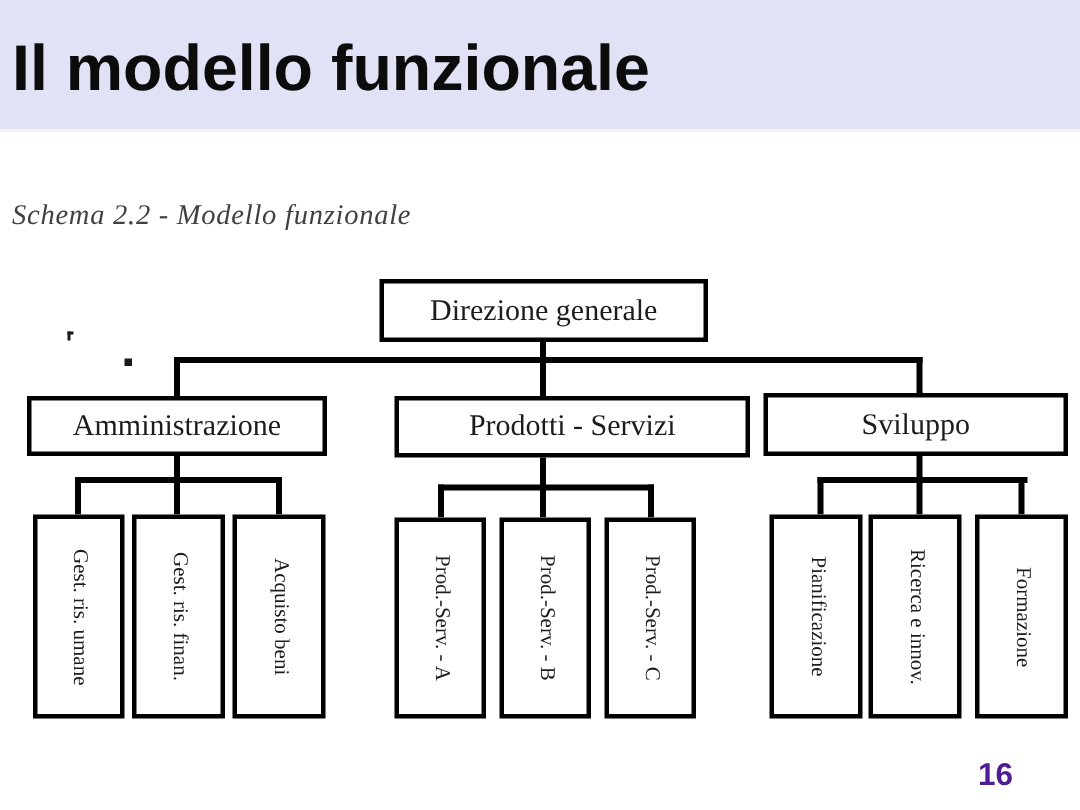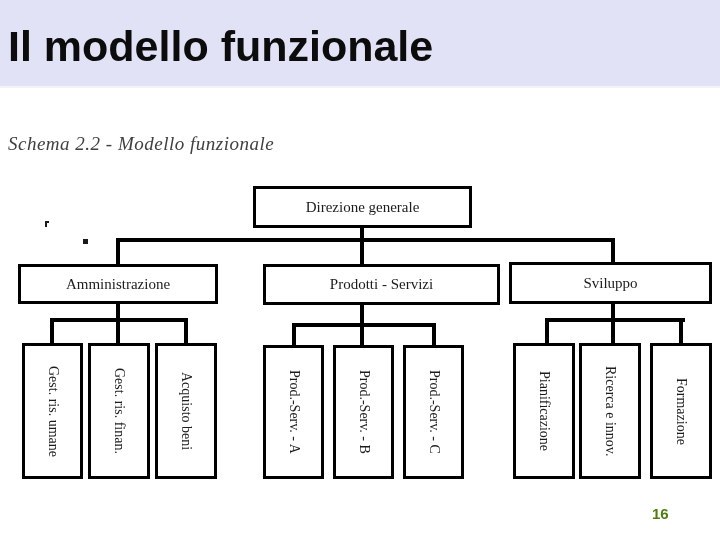--- a/index.html
+++ b/index.html
@@ -30,35 +30,35 @@
     letter-spacing:0.5px;
   }
   
   .obox{
     position:absolute;box-sizing:border-box;
     border:3px solid #000;background:#fff;
     display:flex;align-items:center;justify-content:center;
     font-family:"Liberation Serif",serif;
     color:#1c1c1c;
   }
-  .lvl12{font-size:15px;}
+  .lvl12{font-size:20px;}
   .lvl3{font-size:14px;}
   .lvl3 .vtext{
     writing-mode:vertical-rl; 
     line-height:1;white-space:nowrap;
   }
   
   .line{position:absolute;background:#000;}
   
   .stray{position:absolute;background:#1a1a1a;}
   
   .pagenum{
     position:absolute;left:652px;top:505px;
     font-family:"Liberation Sans",sans-serif;
-    font-weight:bold;font-size:15px;color:#4d7c0f;
+    font-weight:bold;font-size:21px;color:#4c1d95;
   }
 </style>
 </head>
 <body>
 
 <div class="header">
   <div class="title">Il modello funzionale</div>
 </div>
 
 <div class="caption">Schema 2.2 - Modello funzionale</div>

